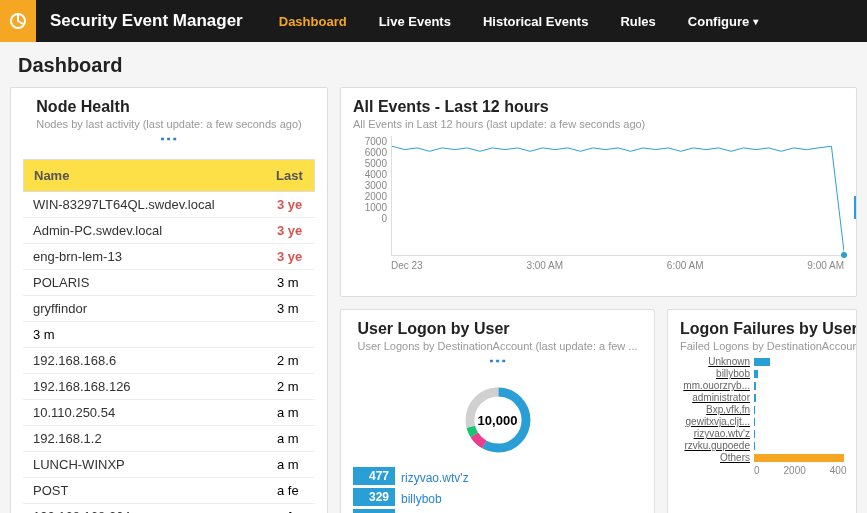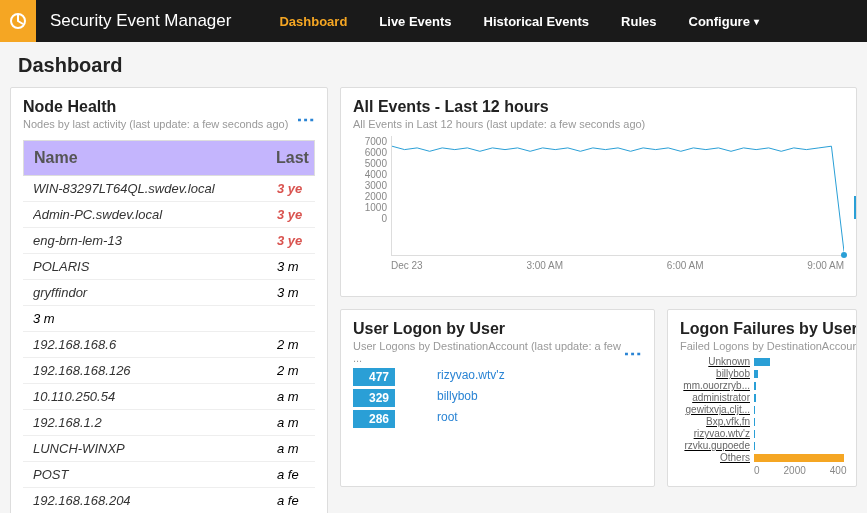--- a/index.html
+++ b/index.html
@@ -1,54 +1,54 @@
 <!DOCTYPE html>
 <html><head>
 <meta charset="utf-8">
 <style>
 * { margin: 0; padding: 0; box-sizing: border-box; }
 body { font-family: Arial, Helvetica, sans-serif; font-size: 13px; background: #f5f5f5; width: 867px; height: 513px; overflow: hidden; }
 .topbar { background: #1a1a1a; height: 42px; display: flex; align-items: center; color: #fff; }
 .logo-box { width: 36px; height: 42px; background: #f5a623; display: flex; align-items: center; justify-content: center; }
-.app-title { font-weight: normal; font-size: 17px; margin-left: 14px; margin-right: 32px; }
+.app-title { font-weight: bold; font-size: 17px; margin-left: 14px; margin-right: 20px; }
 .nav { display: flex; height: 100%; }
 .nav-item { display: flex; align-items: center; padding: 0 16px; font-weight: bold; font-size: 13px; cursor: pointer; color: #fff; }
 .nav-item.active { color: #f5a623; }
 .caret { margin-left: 4px; font-size: 10px; }
 .page-title { font-size: 20px; font-weight: bold; padding: 12px 18px 10px 18px; color: #222; }
 .dash { display: flex; padding: 0 10px; gap: 12px; }
 .col-left { width: 318px; flex-shrink: 0; }
 .col-right { flex: 1; }
 .widget { background: #fff; border: 1px solid #ddd; border-radius: 2px; padding: 10px 12px; margin-bottom: 12px; position: relative; }
-.widget-head { display: flex; justify-content: space-between; align-items: flex-end; }
+.widget-head { display: flex; justify-content: space-between; align-items: center; flex-direction: column; }
 .widget-title { font-size: 16px; font-weight: bold; color: #222; }
 .widget-sub { font-size: 11px; color: #999; margin-top: 2px; }
 .menu-dots { color: #2a84d4; font-size: 18px; cursor: pointer; line-height: 1; font-weight: bold; letter-spacing: 1px; writing-mode: vertical-rl; }
 .node-table { width: 100%; margin-top: 10px; }
-.node-table-head { background: #c4b5fd; border: 1px solid #ddd; display: flex; padding: 8px 10px; font-weight: bold; color: #555; font-size: 16px; }
+.node-table-head { background: #fde047; border: 1px solid #ddd; display: flex; padding: 8px 10px; font-weight: bold; color: #555; font-size: 13px; }
 .node-col-name { flex: 1; }
 .node-col-last { width: 28px; }
 .node-table-body { }
-.node-row { display: flex; border-bottom: 1px solid #eee; padding: 5px 10px; font-size: 13px; font-style: italic; }
+.node-row { display: flex; border-bottom: 1px solid #eee; padding: 5px 10px; font-size: 13px; }
 .node-name { flex: 1; color: #333; white-space: nowrap; overflow: hidden; text-overflow: ellipsis; }
 .node-last { width: 28px; white-space: nowrap; }
 .node-last.warn { color: #d9534f; font-weight: bold; }
 .chart-area { position: relative; height: 150px; margin-top: 6px; overflow: visible; }
 .y-axis { position: absolute; left: 0; top: 0; height: 120px; width: 34px; display: flex; flex-direction: column; justify-content: flex-start; font-size: 10px; color: #888; text-align: right; }
 .plot { position: absolute; left: 38px; top: 0; right: 0; height: 120px; border-left: 1px solid #ddd; border-bottom: 1px solid #ddd; }
 .x-axis { position: absolute; left: 38px; right: 0; top: 124px; display: flex; justify-content: space-between; font-size: 10px; color: #888; }
 .badge-side { position: absolute; right: -40px; top: 60px; background: #2a9fd6; color: #fff; padding: 4px 8px; font-size: 13px; font-weight: bold; }
 .row2 { display: flex; gap: 12px; }
 .w-userlogon { flex: 1; min-width: 0; }
 .w-failures { width: 190px; flex-shrink: 0; overflow: hidden; }
 .donut-wrap { display: flex; justify-content: center; align-items: center; height: 86px; margin-top: 6px; }
 .donut { position: relative; width: 74px; height: 74px; }
 .donut-center { position: absolute; top: 50%; left: 50%; transform: translate(-50%,-50%); font-size: 13px; font-weight: bold; }
 .bar-list { margin-top: 4px; }
-.bar-row { display: flex; align-items: flex-start; margin-bottom: 3px; font-size: 12px; gap: 36px; }
+.bar-row { display: flex; align-items: flex-end; margin-bottom: 3px; font-size: 12px; }
 .bar-num { background: #2a9fd6; color: #fff; padding: 2px 6px; font-weight: bold; min-width: 42px; text-align: right; }
 .bar-label { margin-left: 6px; color: #2a84d4; }
 .fail-chart { margin-top: 4px; text-decoration: underline; }
 .fail-row { display: flex; align-items: center; font-size: 10px; margin-bottom: 1px; }
 .fail-label { width: 74px; text-align: right; color: #666; white-space: nowrap; overflow: hidden; text-overflow: ellipsis; padding-right: 4px; }
 .fail-bar-wrap { flex: 1; height: 8px; position: relative; }
 .fail-bar { height: 8px; background: #2a9fd6; position: absolute; left: 0; }
 .fail-axis { display: flex; font-size: 10px; color: #888; margin-left: 74px; margin-top: 2px; }
 .fail-axis span { margin-right: 24px; }
 .dot { position:absolute; width:6px; height:6px; border-radius:50%; background:#2a9fd6; }
@@ -182,20 +182,32 @@
 
     <div class="row2">
       <div class="widget w-userlogon">
         <div class="widget-head">
           <div style="min-width:0;">
             <div class="widget-title">User Logon by User</div>
             <div class="widget-sub">User Logons by DestinationAccount (last update: a few ...</div>
           </div>
           <div class="menu-dots">⋮</div>
         </div>
+        <div class="donut-wrap">
+          <div class="donut">
+            <svg width="74" height="74" viewBox="0 0 42 42" id="donutsvg">
+                <circle cx="21" cy="21" r="15.9" fill="none" stroke="#eee" stroke-width="5"></circle>
+                <circle cx="21" cy="21" r="15.9" fill="none" stroke="#2a9fd6" stroke-width="5" stroke-dasharray="58 42" stroke-dashoffset="25"></circle>
+                <circle cx="21" cy="21" r="15.9" fill="none" stroke="#e83e8c" stroke-width="5" stroke-dasharray="8 92" stroke-dashoffset="-33"></circle>
+                <circle cx="21" cy="21" r="15.9" fill="none" stroke="#17c671" stroke-width="5" stroke-dasharray="5 95" stroke-dashoffset="-41"></circle>
+                <circle cx="21" cy="21" r="15.9" fill="none" stroke="#d0d0d0" stroke-width="5" stroke-dasharray="29 71" stroke-dashoffset="-46"></circle>
+              </svg>
+            <div class="donut-center">10,000</div>
+          </div>
+        </div>
         <div class="bar-list" id="barList">
             <div class="bar-row">
               <div class="bar-num">477</div>
               <div class="bar-label">rizyvao.wtv'z</div>
             </div>
             <div class="bar-row">
               <div class="bar-num">329</div>
               <div class="bar-label">billybob</div>
             </div>
             <div class="bar-row">
@@ -227,29 +239,29 @@
                 <div class="fail-bar" style="width: 2.30769%;"></div>
               </div>
             </div>
             <div class="fail-row">
               <div class="fail-label">administrator</div>
               <div class="fail-bar-wrap">
                 <div class="fail-bar" style="width: 1.92308%;"></div>
               </div>
             </div>
             <div class="fail-row">
+              <div class="fail-label">Bxp,vfk,fn</div>
+              <div class="fail-bar-wrap">
+                <div class="fail-bar" style="width: 1.15385%;"></div>
+              </div>
+            </div>
+            <div class="fail-row">
               <div class="fail-label">gewitxvja,cljt...</div>
               <div class="fail-bar-wrap">
                 <div class="fail-bar" style="width: 1.53846%;"></div>
-              </div>
-            </div>
-            <div class="fail-row">
-              <div class="fail-label">Bxp,vfk,fn</div>
-              <div class="fail-bar-wrap">
-                <div class="fail-bar" style="width: 1.15385%;"></div>
               </div>
             </div>
             <div class="fail-row">
               <div class="fail-label">rizyvao.wtv'z</div>
               <div class="fail-bar-wrap">
                 <div class="fail-bar" style="width: 0.961538%;"></div>
               </div>
             </div>
             <div class="fail-row">
               <div class="fail-label">rzvku.gupoede</div>

